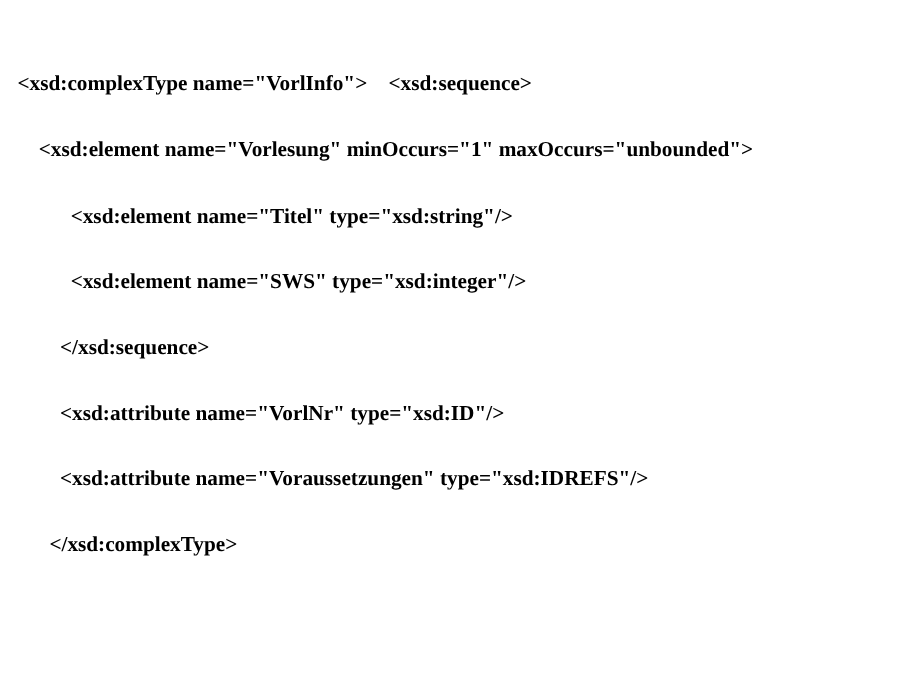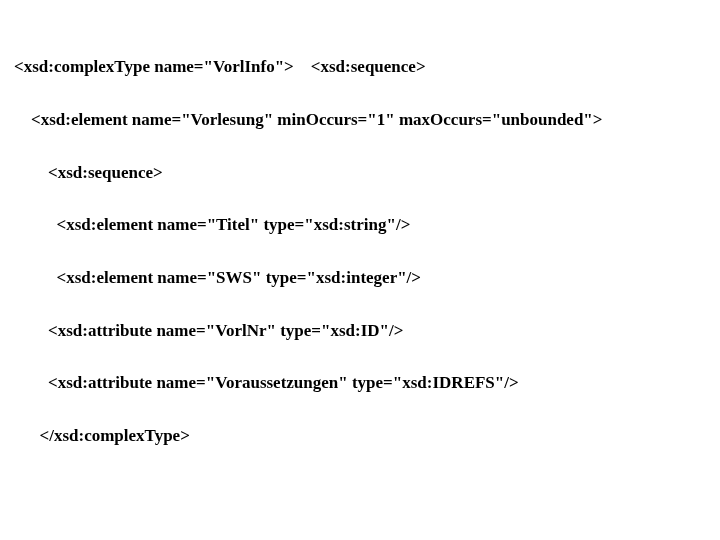--- a/index.html
+++ b/index.html
@@ -18,23 +18,23 @@
     padding: 28px 0 0 14px;
     white-space: pre;
   }
 </style>
 </head>
 <body>
 
 <div class="page">
 <div>&lt;xsd:complexType name="VorlInfo"&gt;    &lt;xsd:sequence&gt;</div>
 <div>    &lt;xsd:element name="Vorlesung" minOccurs="1" maxOccurs="unbounded"&gt;</div>
-<div>        &lt;xsd:sequence&gt;</div>
 <div>          &lt;xsd:element name="Titel" type="xsd:string"/&gt;</div>
 <div>          &lt;xsd:element name="SWS" type="xsd:integer"/&gt;</div>
+<div>        &lt;/xsd:sequence&gt;</div>
 <div>        &lt;xsd:attribute name="VorlNr" type="xsd:ID"/&gt;</div>
 <div>        &lt;xsd:attribute name="Voraussetzungen" type="xsd:IDREFS"/&gt;</div>
 <div>      &lt;/xsd:complexType&gt;</div>
 
 
 <div></div>
 
 </div>
 
 </body></html>

